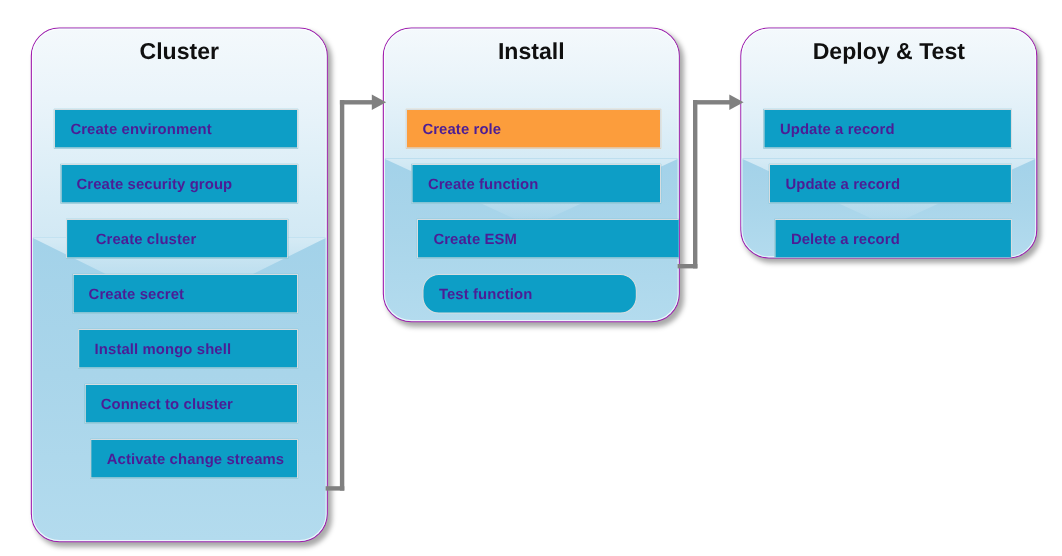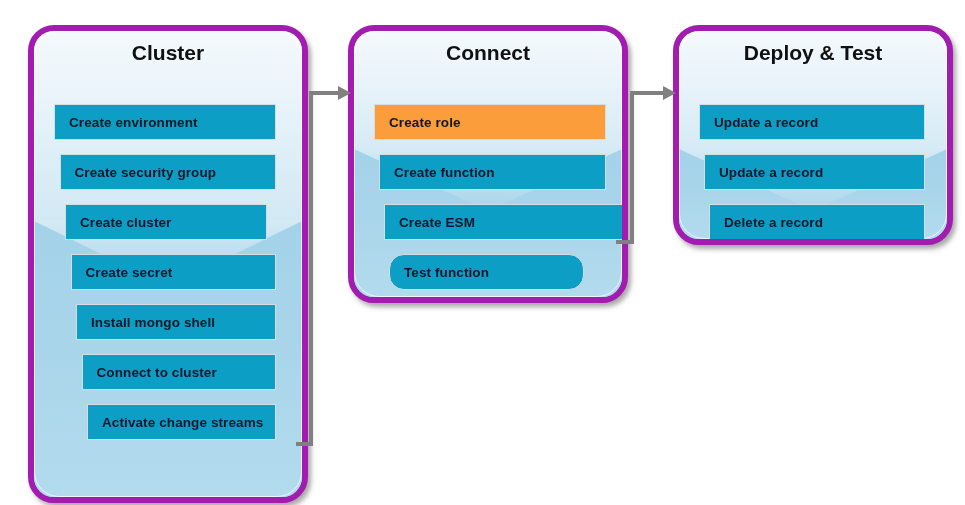--- a/index.html
+++ b/index.html
@@ -9,21 +9,21 @@
     font-family:"Liberation Sans", sans-serif;
     overflow:hidden;
     position:relative;
   }
   #stage{position:absolute;left:0;top:0;width:965px;height:505px;}
 
   
   .panel{
     position:absolute;
     border-radius:26px;
-    border:6px solid #a21caf;
+    border:1px solid #a21caf;
     overflow:hidden;
     box-shadow:3px 4px 5px rgba(0,0,0,0.34);
     background:#bcdced;
   }
   .panel .grad-top{
     position:absolute;left:0;right:0;top:0;
     background:linear-gradient(to bottom,#f4f9fc 0%,#eaf4fa 25%,#d8ecf6 60%,#c8e3f1 100%);
   }
   .panel .grad-bottom{
     position:absolute;left:0;right:0;bottom:0;
@@ -51,21 +51,21 @@
     letter-spacing:0px;
     z-index:5;
   }
 
   
   .step{
     position:absolute;
     height:36px;
     background:#0d9ec6;
     border:1px solid #d6dde0;
-    color:#0f172a;
+    color:#4c1d95;
     font-size:13.5px;
     font-weight:bold;
     display:flex;
     align-items:center;
     z-index:4;
     box-sizing:border-box;
   }
   .step span{padding-left:14px;letter-spacing:0.1px;white-space:nowrap;}
   .step.highlight{background:#fc9d3c;}
 
@@ -89,42 +89,42 @@
       <div class="grad-bottom" style="height: 276px;"></div>
       <div class="gloss" style="top: 190px; height: 66px;"></div>
       <div class="inner-hl"></div>
       <div class="panel-title">Cluster</div>
       <div class="step" style="left: 20px; top: 73px; width: 222px;">
         <span>Create environment</span>
       </div>
       <div class="step" style="left: 25.5px; top: 123px; width: 216.5px;">
         <span>Create security group</span>
       </div>
-      <div class="step" style="left: 31px; top: 173px; width: 202px;">
+      <div class="step" style="left: 31px; top: 173px; width: 202px; padding-left: 12px;">
         <span>Create cluster</span>
       </div>
       <div class="step" style="left: 36.5px; top: 223px; width: 205.5px;">
         <span>Create secret</span>
       </div>
       <div class="step" style="left: 47.5px; top: 323px; width: 194.5px;">
         <span>Connect to cluster</span>
       </div>
       <div class="step" style="left: 42px; top: 273px; width: 200px;">
         <span>Install mongo shell</span>
       </div>
       <div class="step" style="left: 53px; top: 373px; width: 189px;">
         <span>Activate change streams</span>
       </div>
     </div>
     <div class="panel" style="left: 348px; top: 25px; width: 268px; height: 266px;">
       <div class="grad-top" style="height: 180px;"></div>
       <div class="grad-bottom" style="height: 148px;"></div>
       <div class="gloss" style="top: 118px; height: 62px;"></div>
       <div class="inner-hl"></div>
-      <div class="panel-title">Connect</div>
+      <div class="panel-title">Install</div>
       <div class="step highlight" style="left: 20px; top: 73px; width: 232px;">
         <span>Create role</span>
       </div>
       <div class="step" style="left: 25px; top: 123px; width: 227px;">
         <span>Create function</span>
       </div>
       <div class="step" style="left: 30px; top: 173px; width: 264px;">
         <span>Create ESM</span>
       </div>
       <div class="step" style="left: 35px; top: 223px; width: 195px; border-radius: 15px;">

